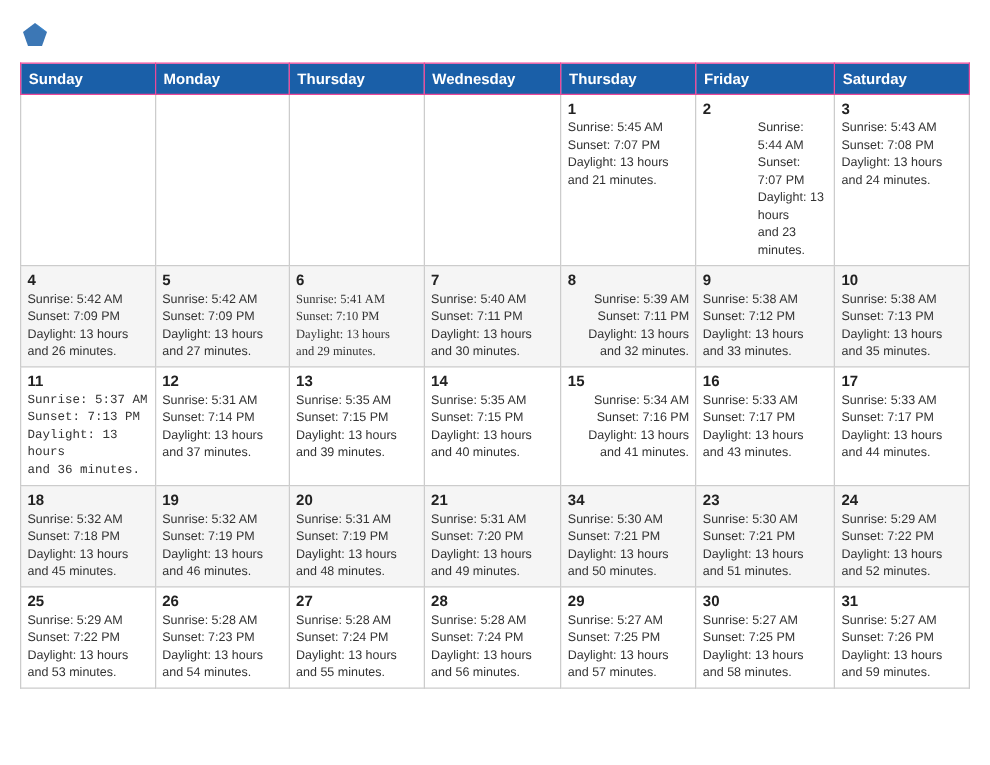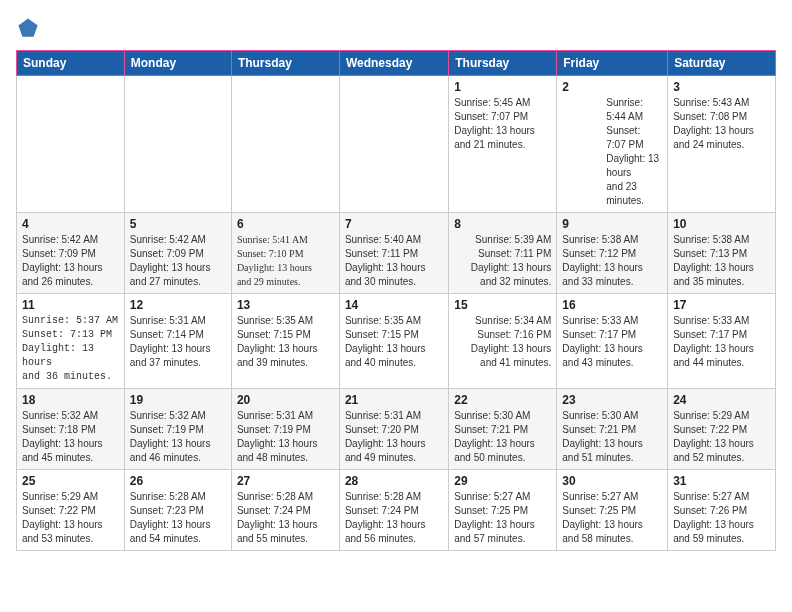--- a/index.html
+++ b/index.html
@@ -274,21 +274,21 @@
 and 48 minutes.</div>
         </td>
         <td>
           <div class="day-number">21</div>
           <div class="day-info" style="white-space: pre-line;">Sunrise: 5:31 AM
 Sunset: 7:20 PM
 Daylight: 13 hours
 and 49 minutes.</div>
         </td>
         <td>
-          <div class="day-number">22</div>
+          <div class="day-number">34</div>
           <div class="day-info" style="white-space: pre-line;">Sunrise: 5:30 AM
 Sunset: 7:21 PM
 Daylight: 13 hours
 and 50 minutes.</div>
         </td>
         <td>
           <div class="day-number">23</div>
           <div class="day-info" style="white-space: pre-line;">Sunrise: 5:30 AM
 Sunset: 7:21 PM
 Daylight: 13 hours

